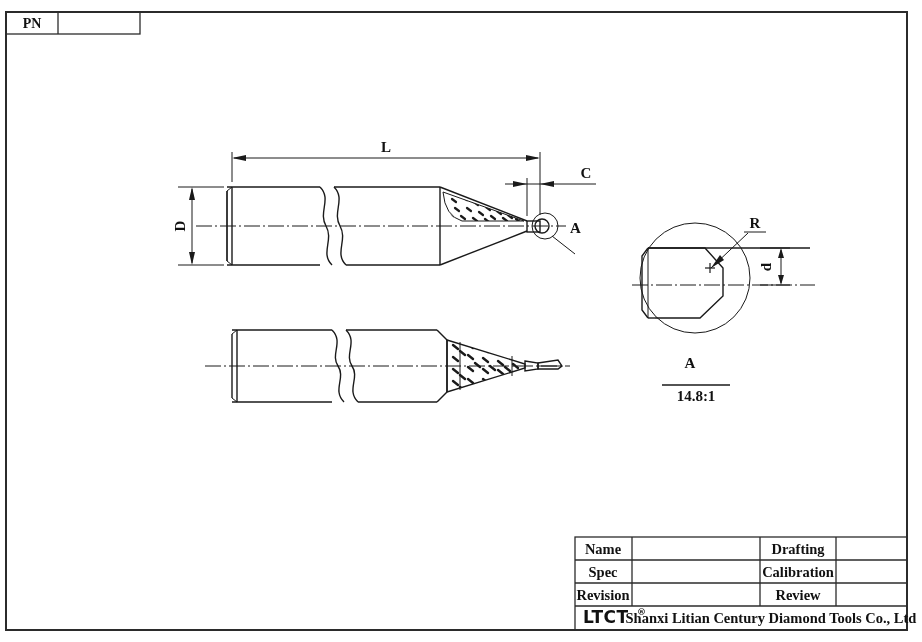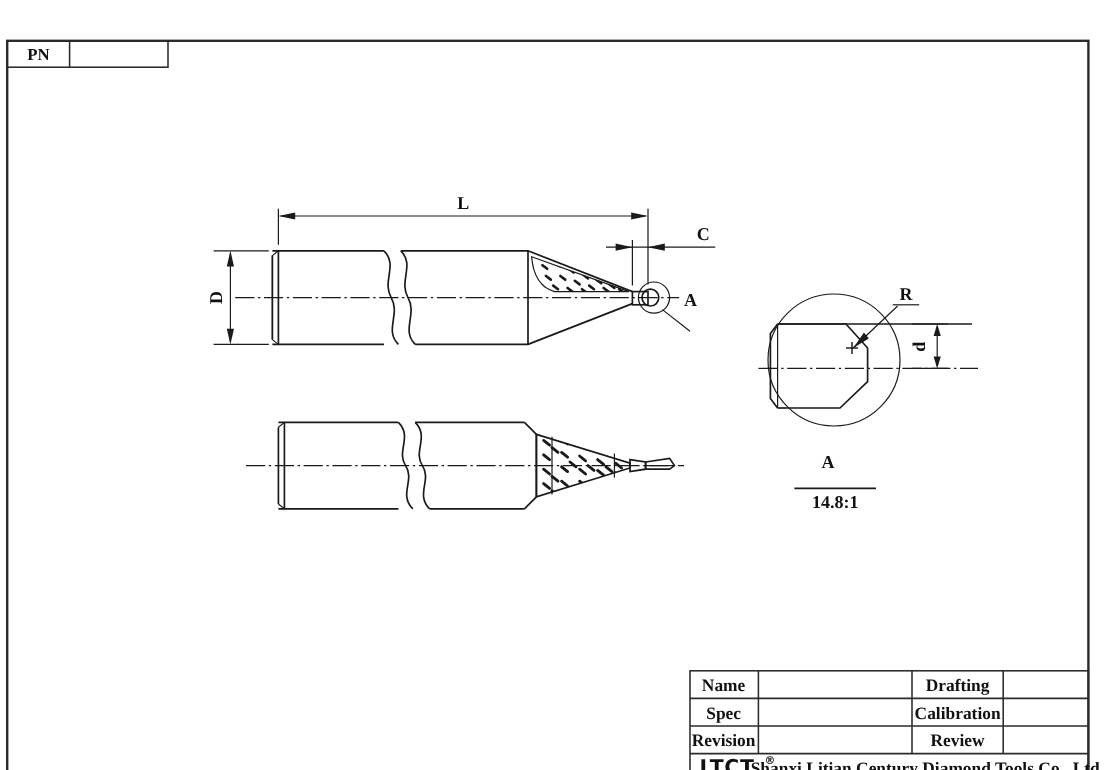--- a/index.html
+++ b/index.html
@@ -12,21 +12,20 @@
     height: 642px;
     font-family: "Liberation Serif", serif;
     overflow: hidden;
     position: relative;
   }
   #sheet {
     position: absolute;
     left: 0; top: 0;
     width: 922px;
     height: 480px;
-    margin-top: 22px;
   }
   svg { display: block; }
   .ln { stroke: #1a1a1a; fill: none; }
   .thin { stroke-width: 1; }
   .med { stroke-width: 1.4; }
   .frame { stroke: #2b2b2b; stroke-width: 2; fill: none; }
   .tbl { stroke: #2b2b2b; stroke-width: 1.3; fill: none; }
   .center { stroke: #1a1a1a; stroke-width: 1; fill: none;
             stroke-dasharray: 16 3 2 3; }
   .dim { stroke: #1a1a1a; stroke-width: 1; fill: none; }

